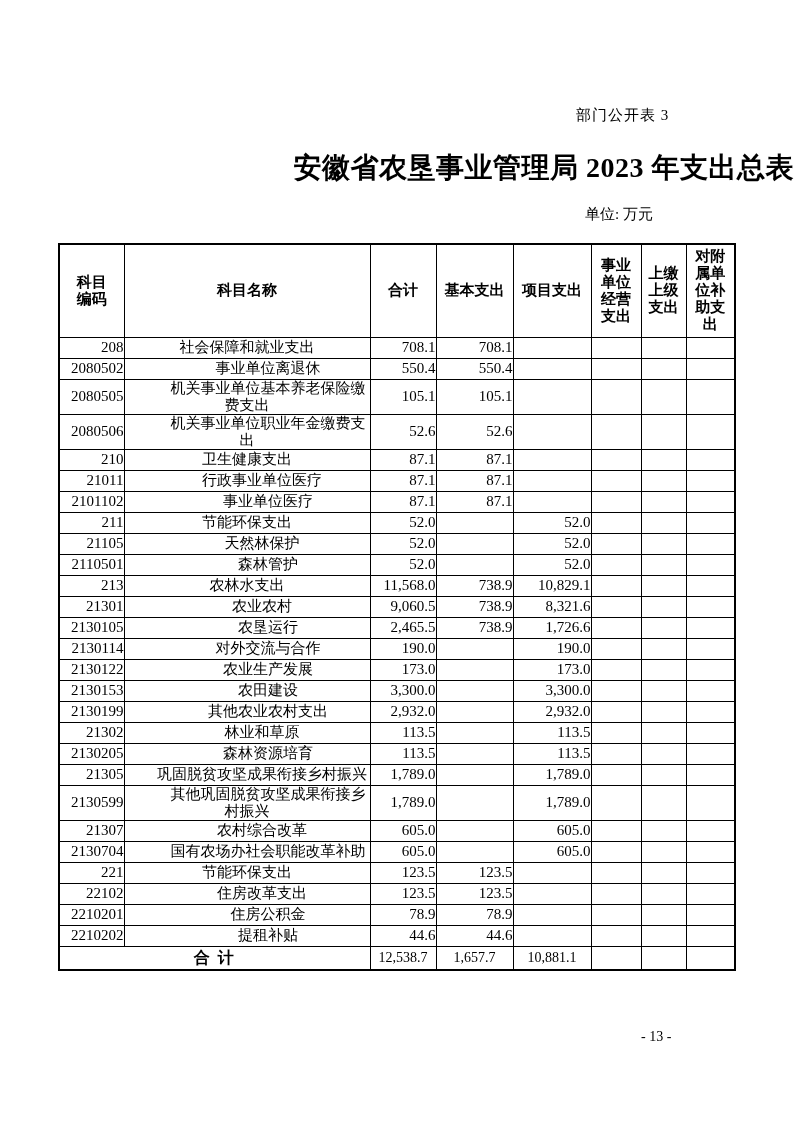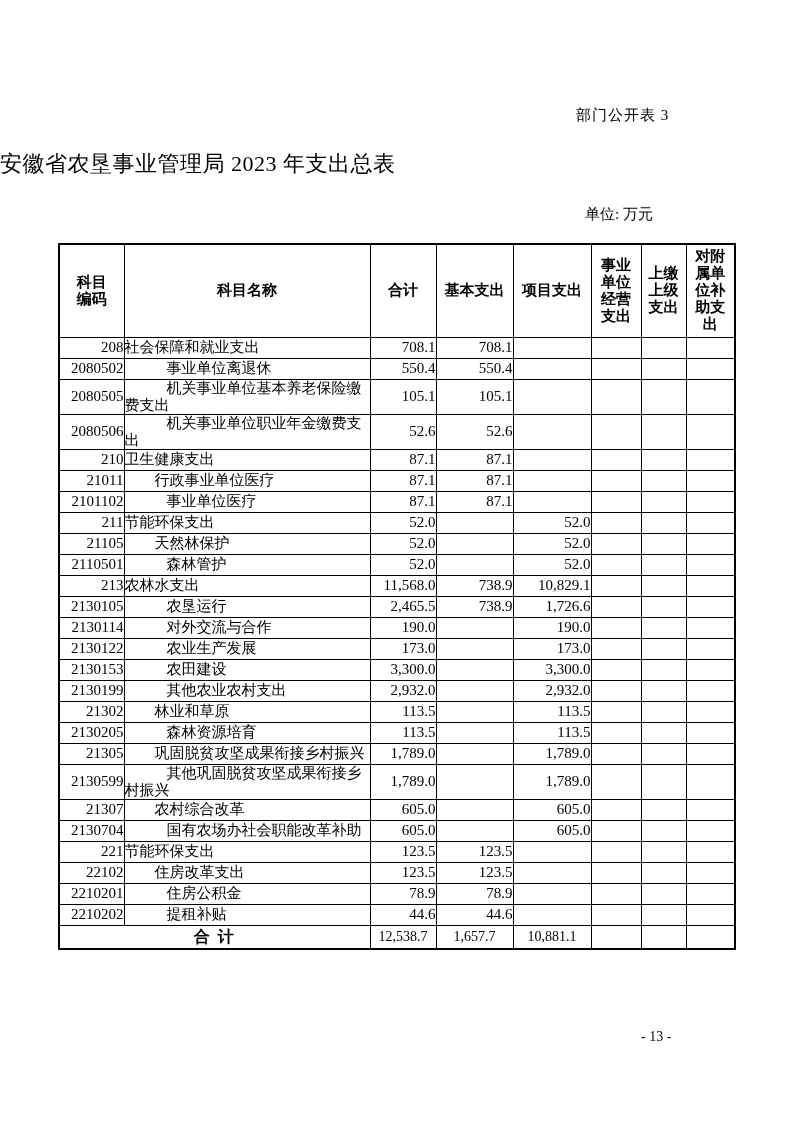--- a/index.html
+++ b/index.html
@@ -17,23 +17,23 @@
     top: 106px;
     left: 576px;
     font-size: 15px;
     letter-spacing: 1px;
   }
   .title {
     position: absolute;
     top: 149px;
     left: 0;
     width: 100%;
-    text-align: left;
-    font-size: 22px;
-    font-weight: normal;
+    text-align: right;
+    font-size: 28px;
+    font-weight: bold;
     letter-spacing: 0.5px;
   }
   .unit-note {
     position: absolute;
     top: 205px;
     left: 585px;
     font-size: 15px;
   }
   table.budget {
     position: absolute;
@@ -54,21 +54,21 @@
   }
   thead tr { height: 93px; }
   thead th {
     font-weight: bold;
     text-align: center;
     white-space: pre-line;
     padding: 0 2px;
   }
   tbody tr { height: 21px; }
   td.code { text-align: right; padding-left: 5px; font-size: 15px; }
-  td.name { text-align: left; padding: 0 3px 0 5px; }
+  td.name { text-align: center; padding: 0 3px 0 5px; }
   td.name.lvl-2 { text-indent: 30px; }
   td.name.lvl-3 { text-indent: 42px; }
   td.num {
     text-align: right;
     padding-right: 8px;
     font-size: 14px;
   }
   tfoot tr { height: 24px; padding-left: 48px; }
   tfoot td.total-label {
     font-weight: bold;
@@ -234,20 +234,30 @@
     <td class="code">213</td>
     <td class="name lvl-1">农林水支出</td>
     <td class="num">11,568.0</td>
     <td class="num">738.9</td>
     <td class="num">10,829.1</td>
     <td class="num"></td>
     <td class="num"></td>
     <td class="num"></td>
   </tr>
         <tr>
+    <td class="code">21301</td>
+    <td class="name lvl-2">农业农村</td>
+    <td class="num">9,060.5</td>
+    <td class="num">738.9</td>
+    <td class="num">8,321.6</td>
+    <td class="num"></td>
+    <td class="num"></td>
+    <td class="num"></td>
+  </tr>
+        <tr>
     <td class="code">2130105</td>
     <td class="name lvl-3">农垦运行</td>
     <td class="num">2,465.5</td>
     <td class="num">738.9</td>
     <td class="num">1,726.6</td>
     <td class="num"></td>
     <td class="num"></td>
     <td class="num"></td>
   </tr>
         <tr>

